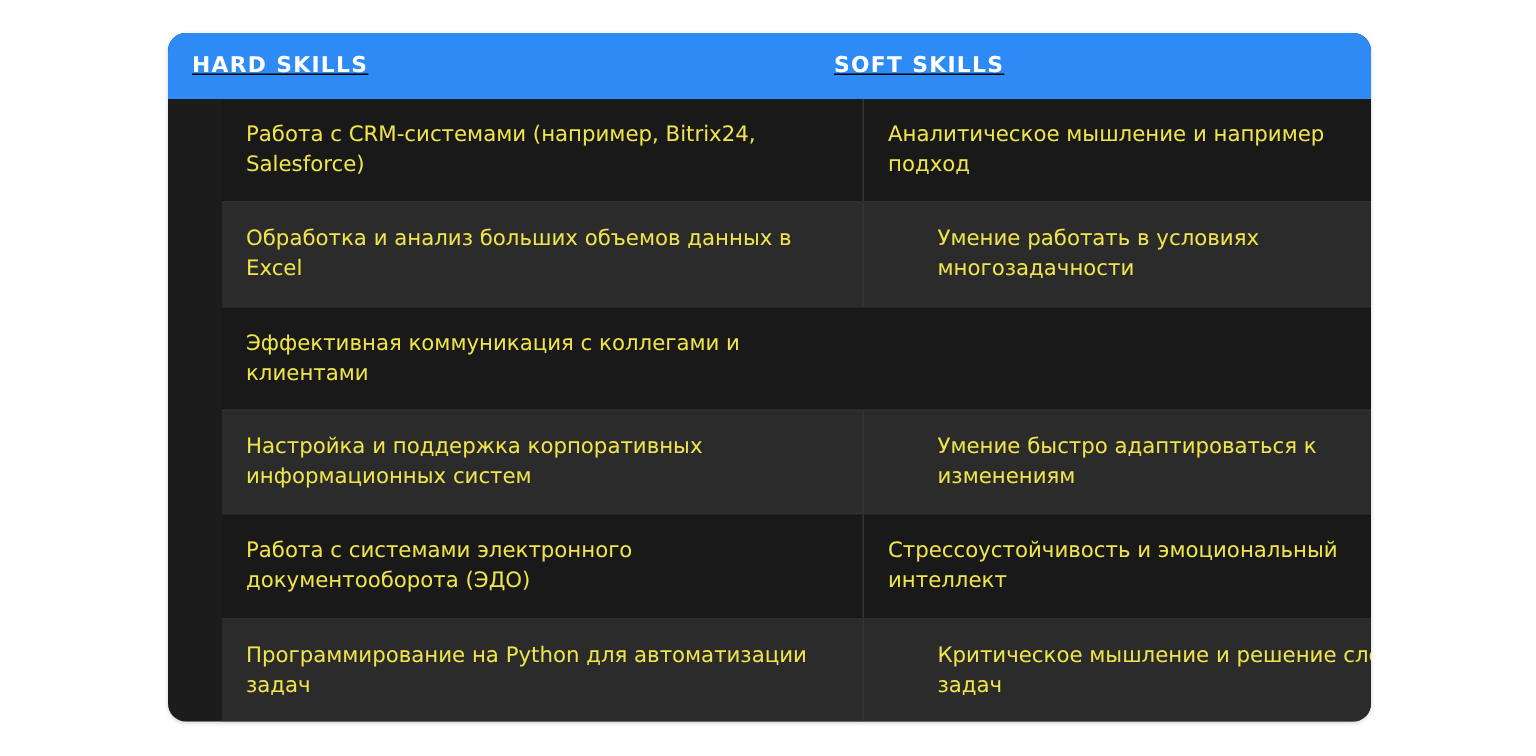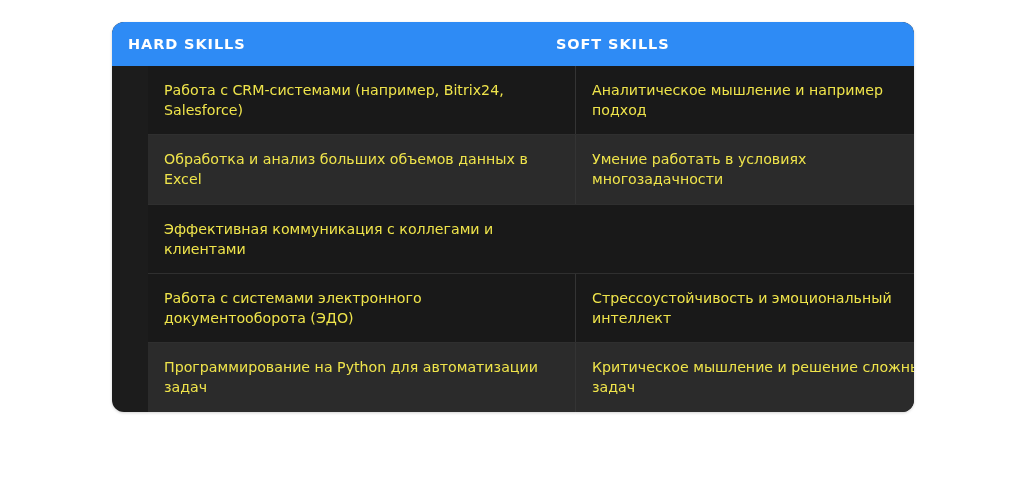--- a/index.html
+++ b/index.html
@@ -29,20 +29,21 @@
     border-radius: 12px;
     overflow: hidden;
     background: #1c1c1c;
     box-shadow: 0 1px 3px rgba(0,0,0,0.18);
   }
 
   .table-header {
     display: flex;
     background: #2e8bf5;
     height: 44px;
+    text-decoration: underline;
   }
 
   .th {
     display: flex;
     align-items: center;
     color: #ffffff;
     font-size: 14.5px;
     font-weight: bold;
     letter-spacing: 0.9px;
     padding-left: 16px;
@@ -60,21 +61,21 @@
     display: flex;
     border-top: 1px solid #2f2f2f;
     min-height: 68px;
     margin-left: 36px;
   }
   .trow:first-child {
     border-top: none;
   }
 
   .trow.odd  { background: #191919; }
-  .trow.even { background: #2b2b2b; }
+  .trow.even { background: #2b2b2b; gap: 33px; }
 
   .td {
     box-sizing: border-box;
     padding: 14px 18px 14px 16px;
     color: #efe44b;
     font-size: 14.2px;
     line-height: 1.42;
     display: flex;
     align-items: center;
   }
@@ -129,20 +130,28 @@
           <span class="cell-text">Умение работать в условиях многозадачности</span>
         </div>
       </div>
 
       <div class="trow odd">
         <div class="td cell-soft">
           <span class="cell-text">Эффективная коммуникация с коллегами и клиентами</span>
         </div>
       </div>
 
+      <div class="trow even">
+        <div class="td cell-hard">
+          <span class="cell-text">Настройка и поддержка корпоративных информационных систем</span>
+        </div>
+        <div class="td cell-soft">
+          <span class="cell-text">Умение быстро адаптироваться к изменениям</span>
+        </div>
+      </div>
 
       <div class="trow odd">
         <div class="td cell-hard">
           <span class="cell-text">Работа с системами электронного документооборота (ЭДО)</span>
         </div>
         <div class="td cell-soft">
           <span class="cell-text">Стрессоустойчивость и эмоциональный интеллект</span>
         </div>
       </div>
 

